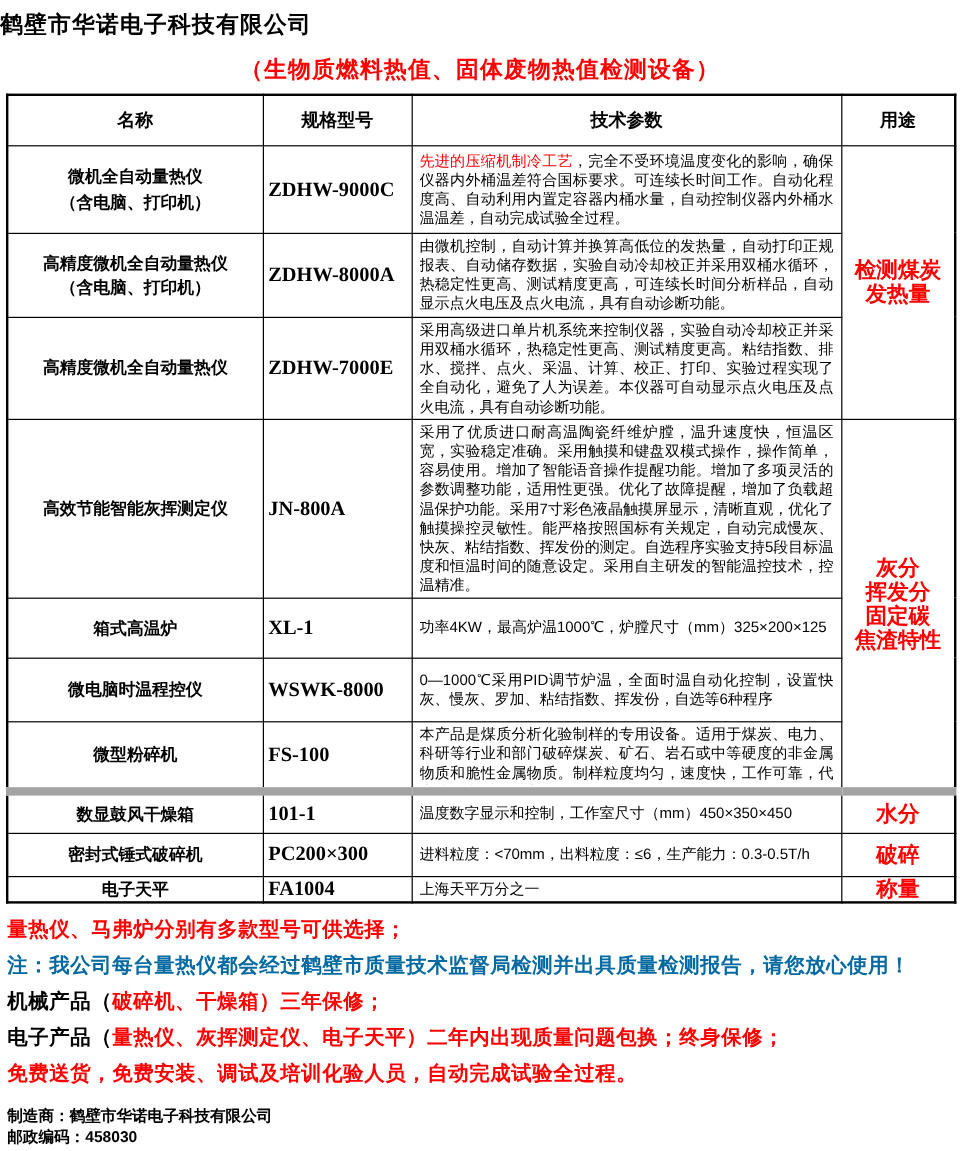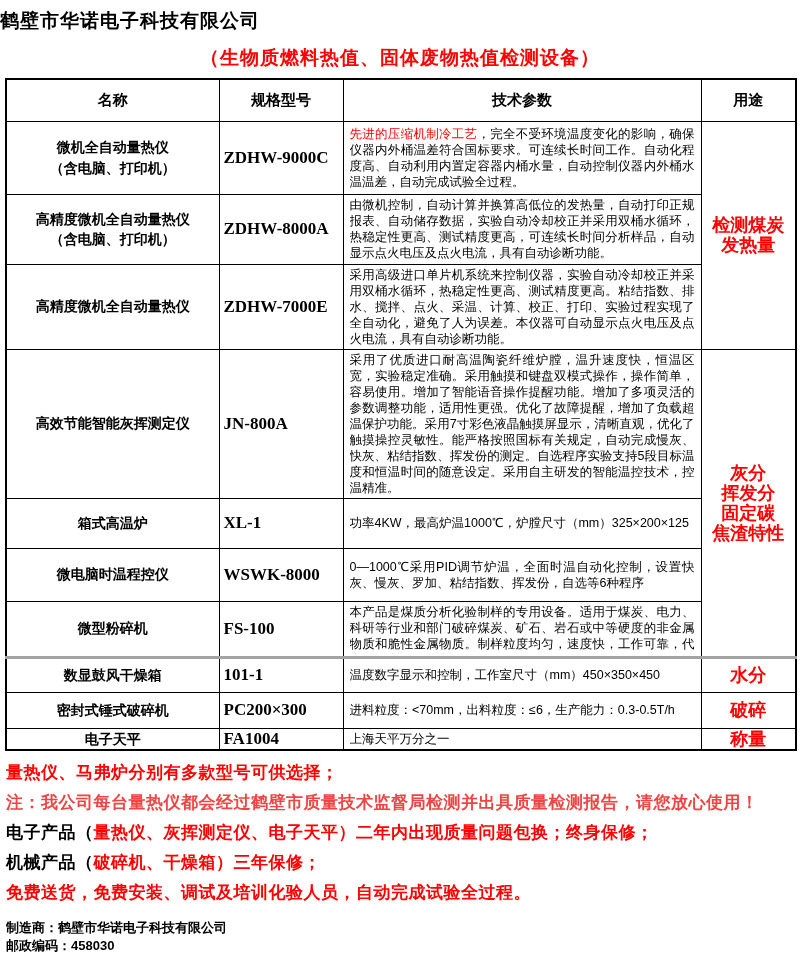--- a/index.html
+++ b/index.html
@@ -26,25 +26,25 @@
   table.spec col.c3{width:358px} table.spec col.c4{width:95px}
   table.spec th, table.spec td { border:1px solid #000; vertical-align:middle; }
   table.spec th { height:42px; font-size:15px; font-weight:bold; text-align:center; }
   td.name { text-align:center; font-weight:bold; font-size:14px; line-height:1.45; padding:0 20px; }
   td.model { font-family:"Liberation Serif", serif; font-weight:bold; font-size:17px; text-align:left; padding-left:4px; }
   td.tech { font-size:12.5px; line-height:16px; text-align:justify; padding:2px 6px; }
   td.tech .ti { overflow:hidden; }
   tr.r7 td.tech .ti { max-height:50px; }
   td.use { color:#fe0000; font-weight:bold; font-size:18px; text-align:center; line-height:20px; padding:0 2px; }
   .red-seg { color:#fe0000; }
-  tr.thick-top td { border-top:3px solid #a3a3a3;margin-top:28px; }
+  tr.thick-top td { border-top:7px solid #a3a3a3;margin-top:28px; }
   .notes { margin:12px 6px 16px 6px; }
   .note { font-size:17px; font-weight:bold; line-height:20px; margin-bottom:10px; letter-spacing:0.5px; }
   .note.red-text { color:#fe0000; }
-  .note.blue-text { color:#ef4444; }
+  .note.blue-text { color:#0369a1; }
   .note .black-seg { color:#000; }
   .note .red-seg { color:#fe0000; }
   .contact { margin:14px 6px 0 6px; }
   .contact-line { font-size:13px; font-weight:bold; line-height:18.5px; color:#000; }
 </style>
 </head>
 <body>
 
 <div class="page">
 
@@ -177,22 +177,22 @@
         <td class="use">
             <div>称量</div>
           </td>
       </tr>
     </tbody>
   </table>
 
   <div class="notes">
     <div class="note red-text">量热仪、马弗炉分别有多款型号可供选择；</div>
     <div class="note blue-text">注：我公司每台量热仪都会经过鹤壁市质量技术监督局检测并出具质量检测报告，请您放心使用！</div>
+    <div class="note"><span class="black-seg">机械产品（</span><span class="red-seg">破碎机、干燥箱）三年保修；</span></div>
     <div class="note"><span class="black-seg">电子产品（</span><span class="red-seg">量热仪、灰挥测定仪、电子天平）二年内出现质量问题包换；终身保修；</span></div>
-    <div class="note"><span class="black-seg">机械产品（</span><span class="red-seg">破碎机、干燥箱）三年保修；</span></div>
     <div class="note red-text">免费送货，免费安装、调试及培训化验人员，自动完成试验全过程。</div>
   </div>
 
   <div class="contact">
     <div class="contact-line">制造商：鹤壁市华诺电子科技有限公司</div>
     <div class="contact-line">邮政编码：458030</div>
 
   </div>
 
 </div>

